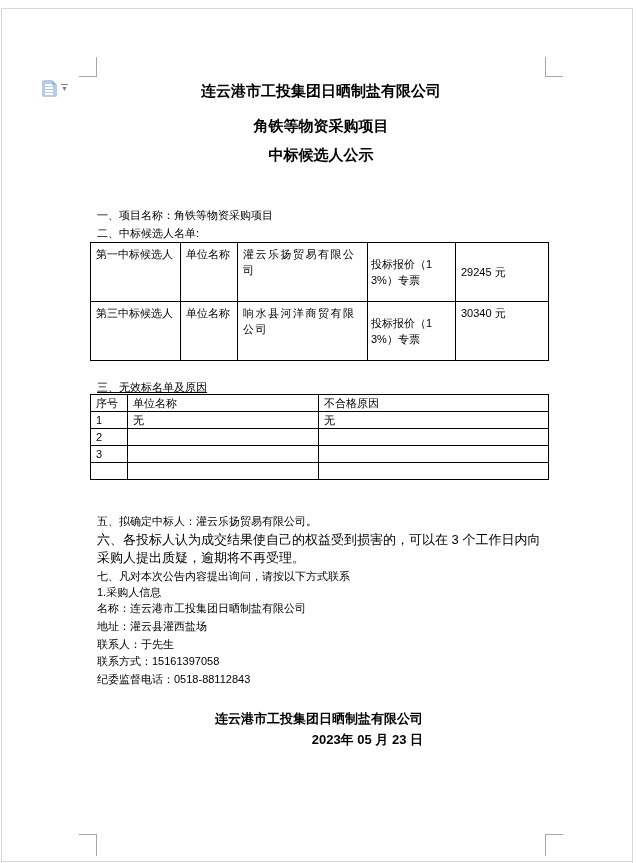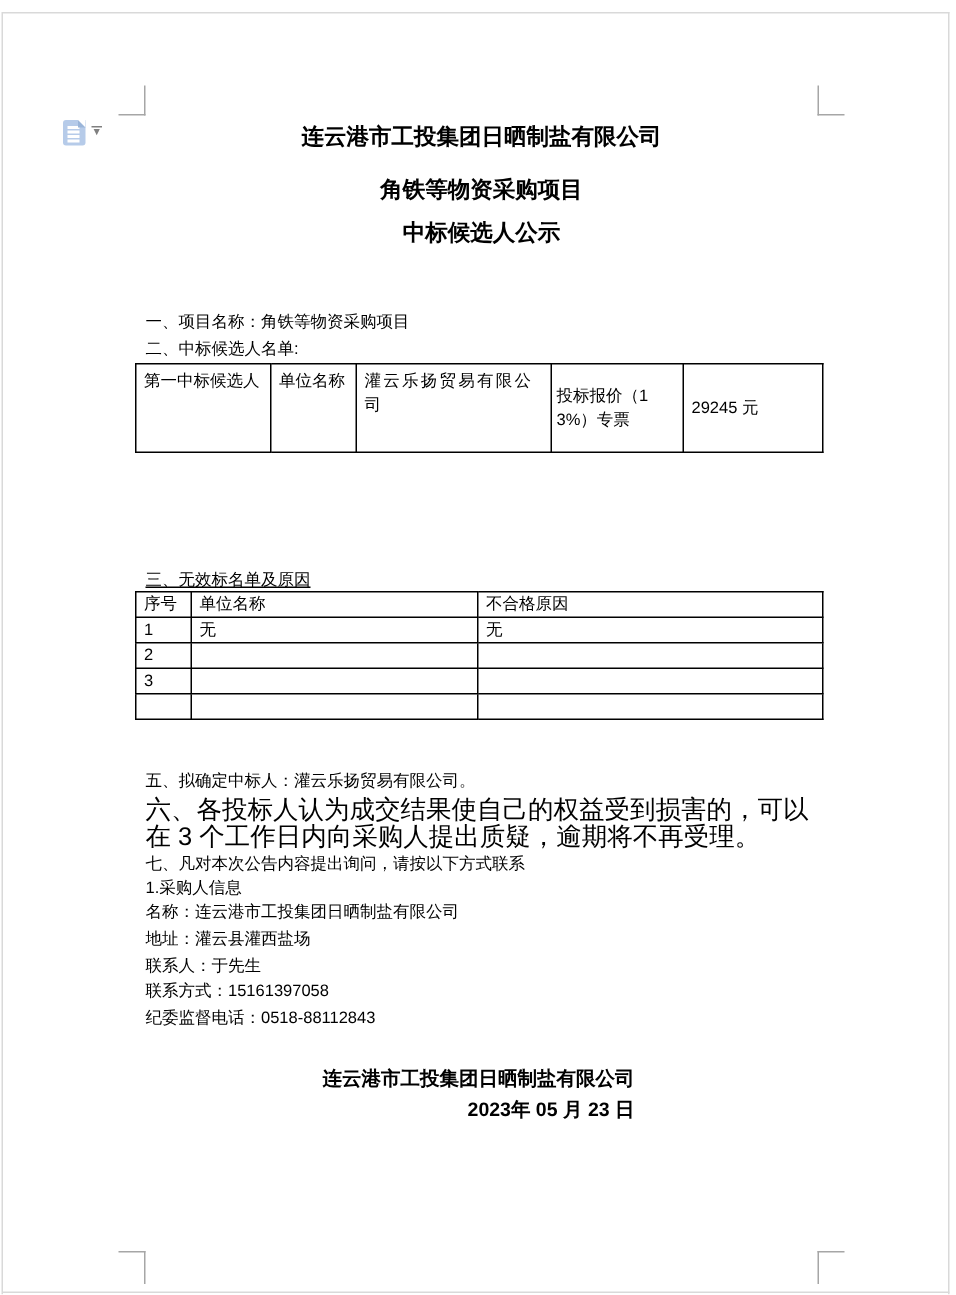--- a/index.html
+++ b/index.html
@@ -32,21 +32,21 @@
                  border-top:1px solid #808080; padding-top:0; line-height:8px; }
 
   
   .doc-title { position:absolute; left:97px; width:448px; text-align:center;
                font-weight:bold; font-size:15px; white-space:nowrap;
                font-family:"Liberation Sans","DejaVu Sans",sans-serif; }
   .t1 { top:82px; } .t2 { top:117px; } .t3 { top:146px; }
 
   
   .pline { position:absolute; left:97px; font-size:11px; line-height:18px; white-space:nowrap; }
-  .pwrap { position:absolute; left:97px; width:451px; font-size:17px; line-height:18px; }
+  .pwrap { position:absolute; left:97px; width:451px; font-size:13px; line-height:18px; }
 
   
   table { border-collapse:collapse; table-layout:fixed; }
   td { border:1px solid #000; font-size:11px; line-height:16px;
        padding:3px 5px; vertical-align:top; overflow:hidden; word-break:break-all; }
   .tbl1 { position:absolute; left:90px; top:242px; width:458px; }
   .tbl1 td { height:33px; }
   .tbl1 .c-company { letter-spacing:1.5px; }
   .tbl1 .c-quote   { padding:13px 3px; }
   .tbl1 .v-mid     { vertical-align:middle; }
@@ -90,20 +90,27 @@
         <col style="width:88px">
         <col style="width:93px">
       </colgroup>
     <tbody>
         <tr>
       <td>第一中标候选人</td>
       <td>单位名称</td>
       <td class="c-company">灌云乐扬贸易有限公司</td>
       <td class="c-quote">投标报价（13%）专票</td>
       <td class="v-mid">29245 元</td>
+    </tr>
+    <tr>
+      <td>第三中标候选人</td>
+      <td>单位名称</td>
+      <td class="c-company">响水县河洋商贸有限公司</td>
+      <td class="c-quote">投标报价（13%）专票</td>
+      <td>30340 元</td>
     </tr>
   </tbody>
     </table>
 
   <div class="pline" style="top:378px;text-decoration:underline;">三、无效标名单及原因</div>
 
   <table class="tbl2">
     <colgroup>
         <col style="width:37px">
         <col style="width:191px">

